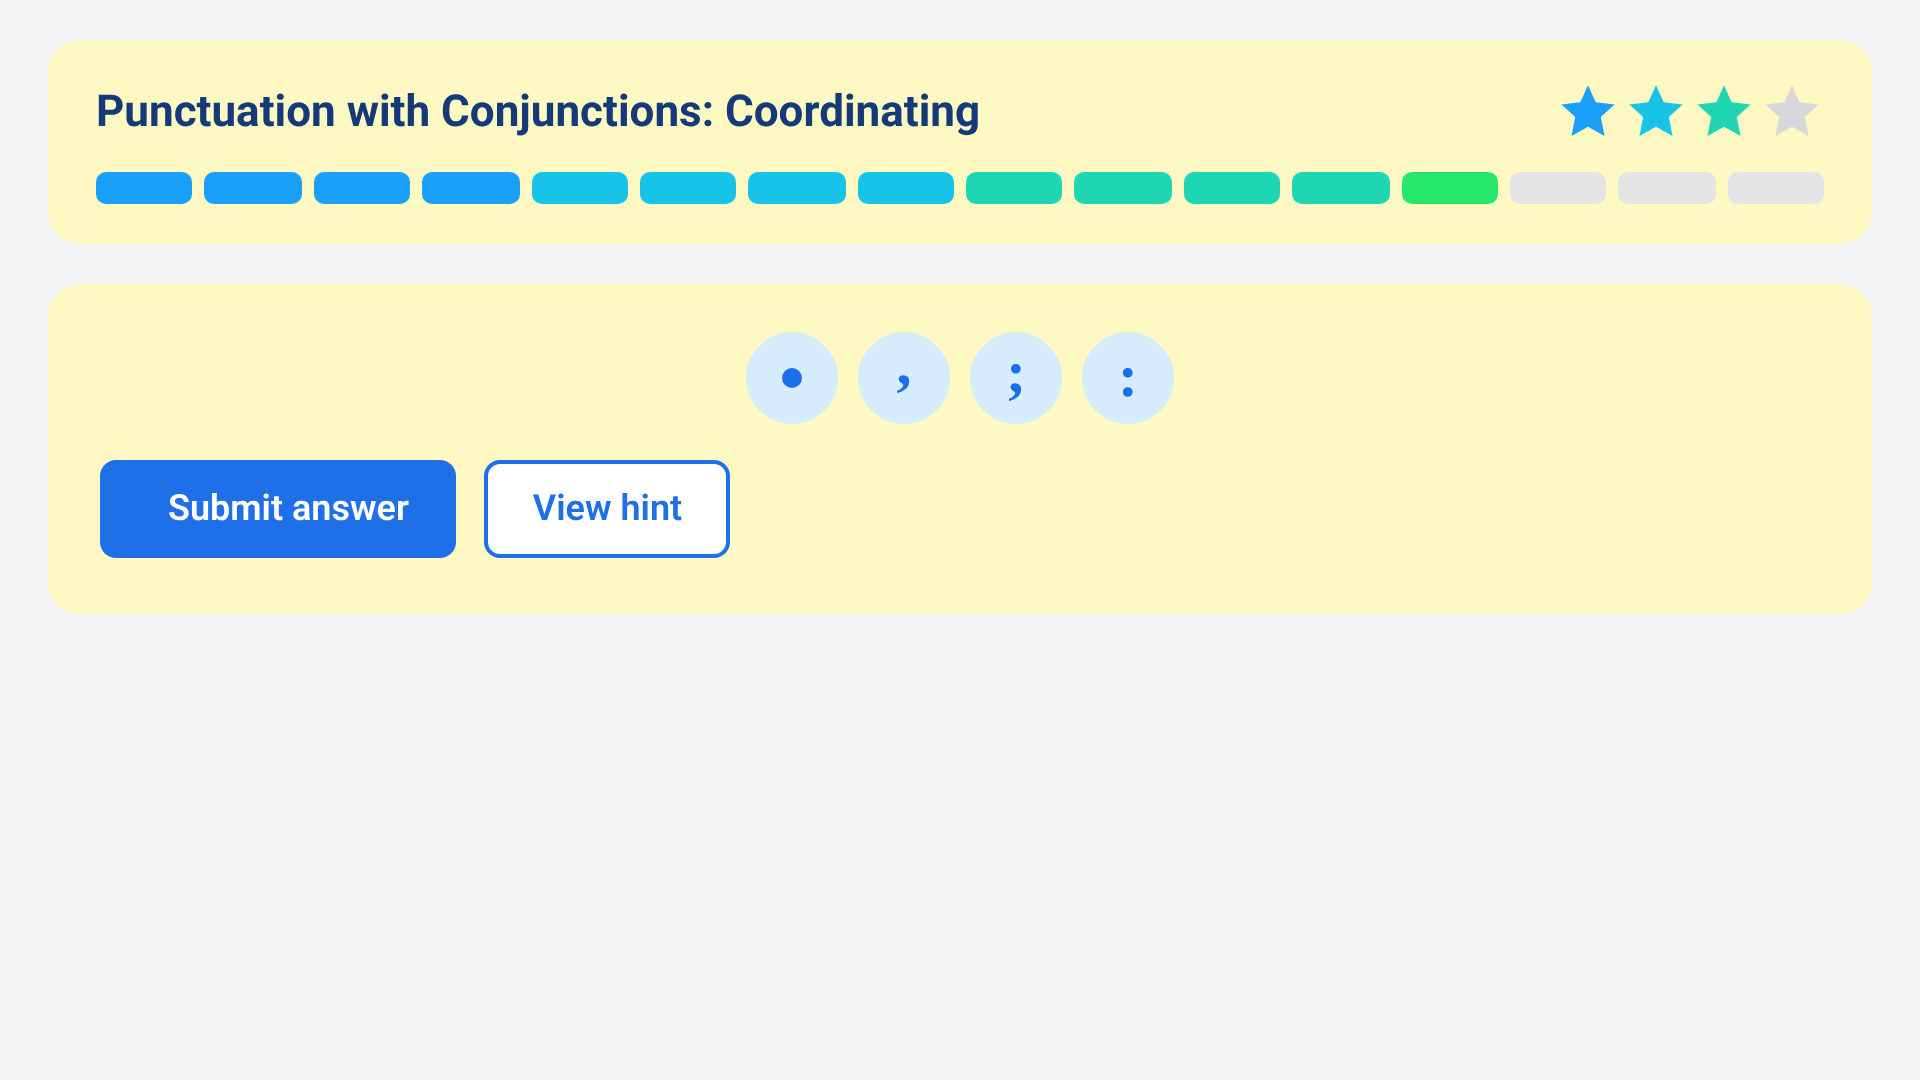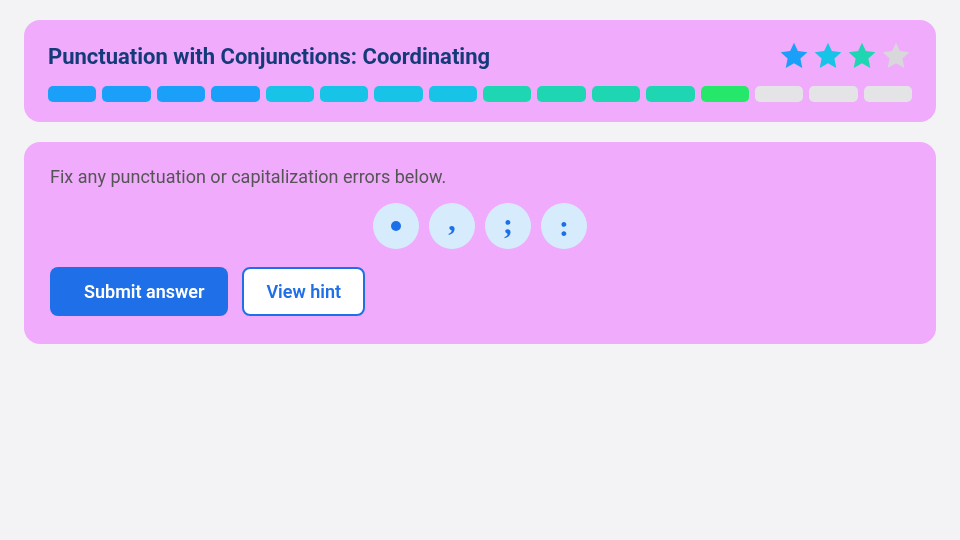--- a/index.html
+++ b/index.html
@@ -5,21 +5,21 @@
 * { box-sizing: border-box; margin: 0; padding: 0; }
 body {
   background: #f3f3f5;
   font-family: -apple-system, BlinkMacSystemFont, "Segoe UI", Roboto, sans-serif;
   width: 960px;
   height: 540px;
   overflow: hidden;
   padding: 20px 24px;
 }
 .card {
-  background: #f0abfc;
+  background: #fef9c3;
   border-radius: 16px;
   padding: 20px 24px;
 }
 .header-card {
   margin-bottom: 20px;
 }
 .header-top {
   display: flex;
   justify-content: space-between;
   align-items: center;
@@ -144,21 +144,20 @@
       <div class="seg" style="background: rgb(31, 214, 179);"></div>
       <div class="seg" style="background: rgb(31, 214, 179);"></div>
       <div class="seg" style="background: rgb(37, 232, 106);"></div>
       <div class="seg" style="background: rgb(228, 228, 231);"></div>
       <div class="seg" style="background: rgb(228, 228, 231);"></div>
       <div class="seg" style="background: rgb(228, 228, 231);"></div>
     </div>
 </div>
 
 <div class="card question-card">
-  <div class="instruction">Fix any punctuation or capitalization errors below.</div>
 
   <div class="punct-row">
     <div class="punct-btn">
         <span class="punct-dot"></span>
       </div>
     <div class="punct-btn">
         <span class="punct-comma">,</span>
       </div>
     <div class="punct-btn">
         <span class="punct-semi">;</span>

